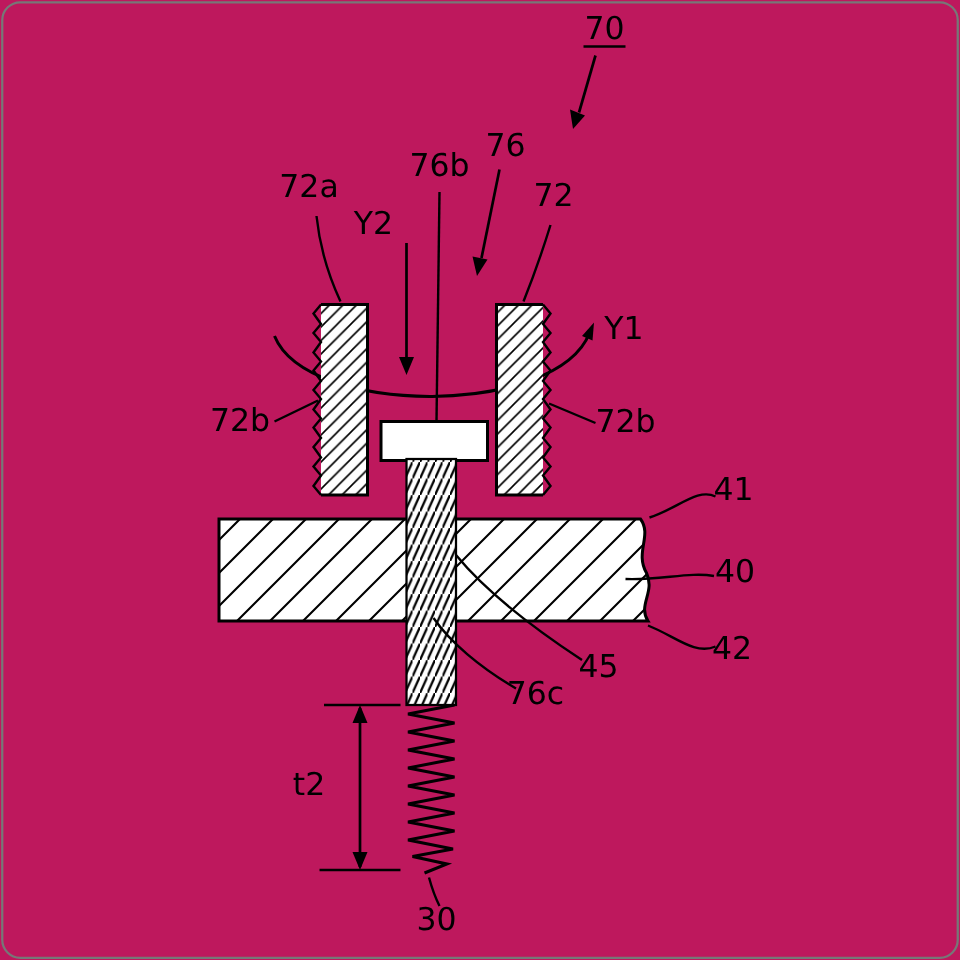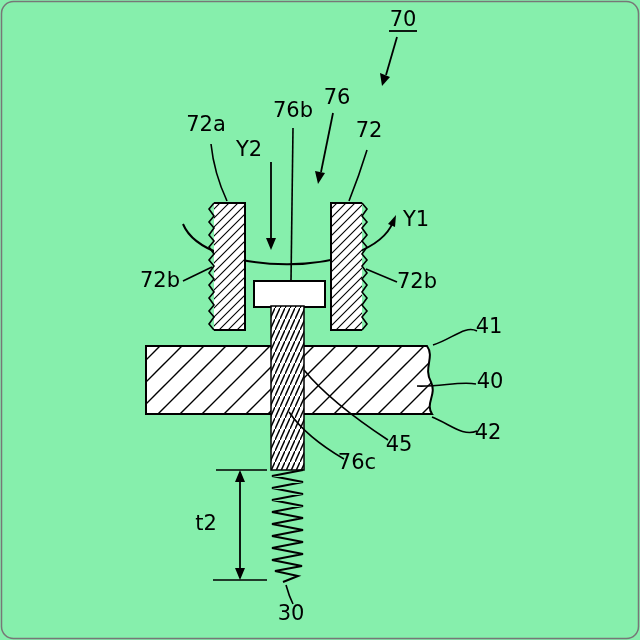--- a/index.html
+++ b/index.html
@@ -1,16 +1,16 @@
 <!DOCTYPE html>
 <html><head>
 <meta charset="utf-8">
 <style>
   html,body{margin:0;padding:0;background:#ffffff;}
-  .stage{width:640px;height:640px;position:relative;background:#86efac;overflow:hidden;}
+  .stage{width:640px;height:640px;position:relative;background:#be185d;overflow:hidden;}
   svg{display:block;}
   svg text{font-family:"DejaVu Sans","Liberation Sans",sans-serif;font-size:21px;fill:#000;}
   .stroke{stroke:#000;fill:none;}
 </style>
 </head>
 <body>
 
 <div class="stage">
 <svg width="640" height="640" viewBox="0 0 640 640">
   <defs>

